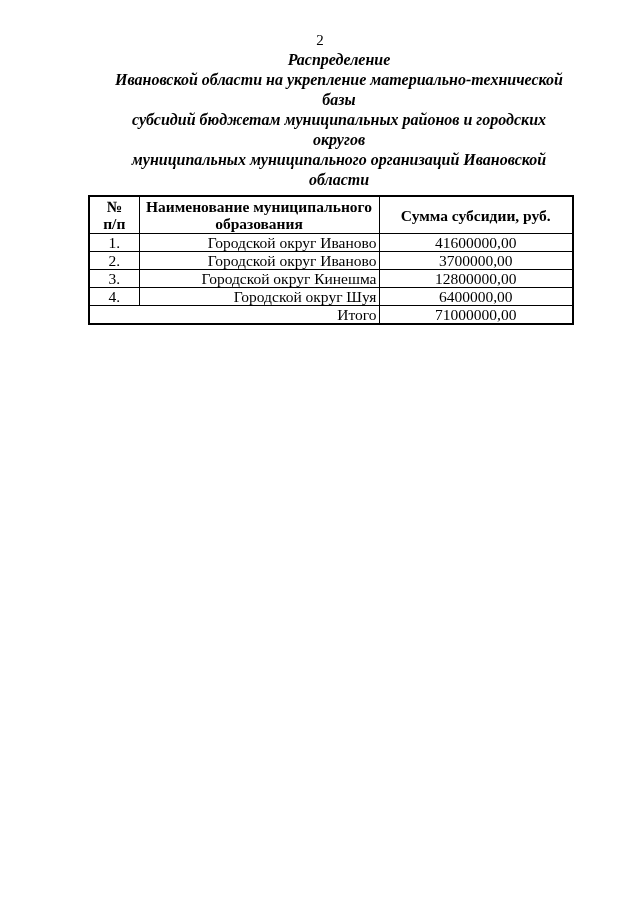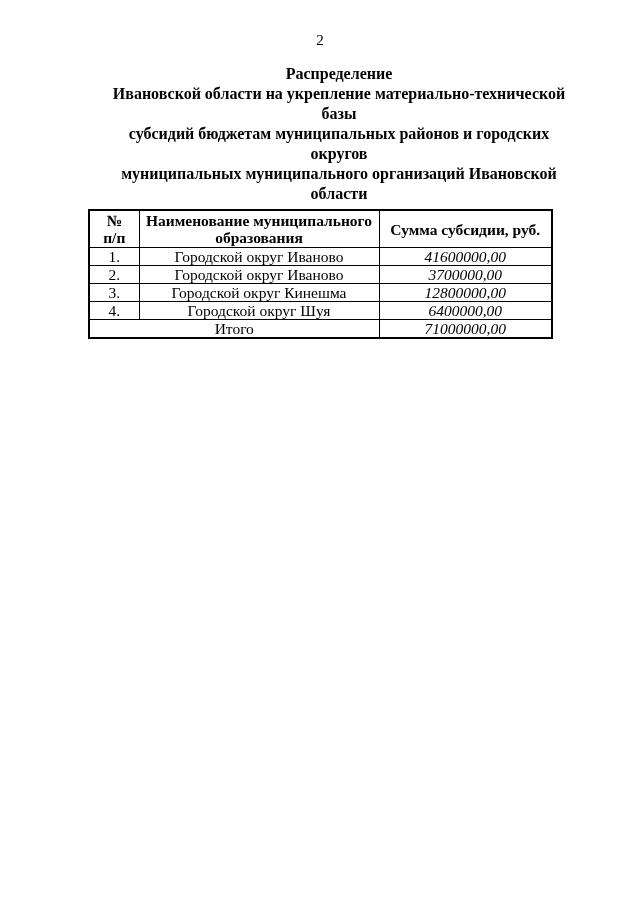--- a/index.html
+++ b/index.html
@@ -22,27 +22,27 @@
     line-height: 19px;
   }
   .appendix {
     margin-top: 12px;
     padding-right: 64px;
     text-align: right;
     font-size: 15.5px;
     line-height: 20px;
   }
   .doc-title {
-    margin-top: 14px;
     padding-left: 108px;
     padding-right: 70px;
     text-align: center;
     font-weight: bold;
     font-size: 16px;
     line-height: 20px;
+    font-style: italic;
   }
   .subsidy-table {
     margin: 5px 0 0 88px;
     border-collapse: collapse;
     table-layout: fixed;
     width: 463px;
     border: 2px solid #000000;
     font-size: 15.5px;
   }
   .subsidy-table th,
@@ -52,31 +52,31 @@
   }
   .subsidy-table th {
     font-weight: bold;
     text-align: center;
     vertical-align: middle;
     line-height: 17px;
     padding: 1px 2px;
   }
   .col-num  { width: 50px; }
   .col-name { width: 240px; }
-  .col-sum  { width: 173px; }
+  .col-sum  { width: 194px; }
   .subsidy-table td {
     line-height: 17px;
     height: 18px;
     padding: 0 2px;
     vertical-align: middle;
   }
   .cell-num   { text-align: center; }
-  .cell-name  { text-align: center; padding-left: 6px; }
-  .cell-sum   { text-align: center; font-style: italic; }
-  .cell-total { text-align: center; padding-left: 3px; }
+  .cell-name  { text-align: right; padding-left: 6px; }
+  .cell-sum   { text-align: center; }
+  .cell-total { text-align: right; padding-left: 3px; }
 </style>
 </head>
 <body>
 
 <div class="page">
 
   <div class="page-number">2</div>
 
 
   <div class="doc-title">

